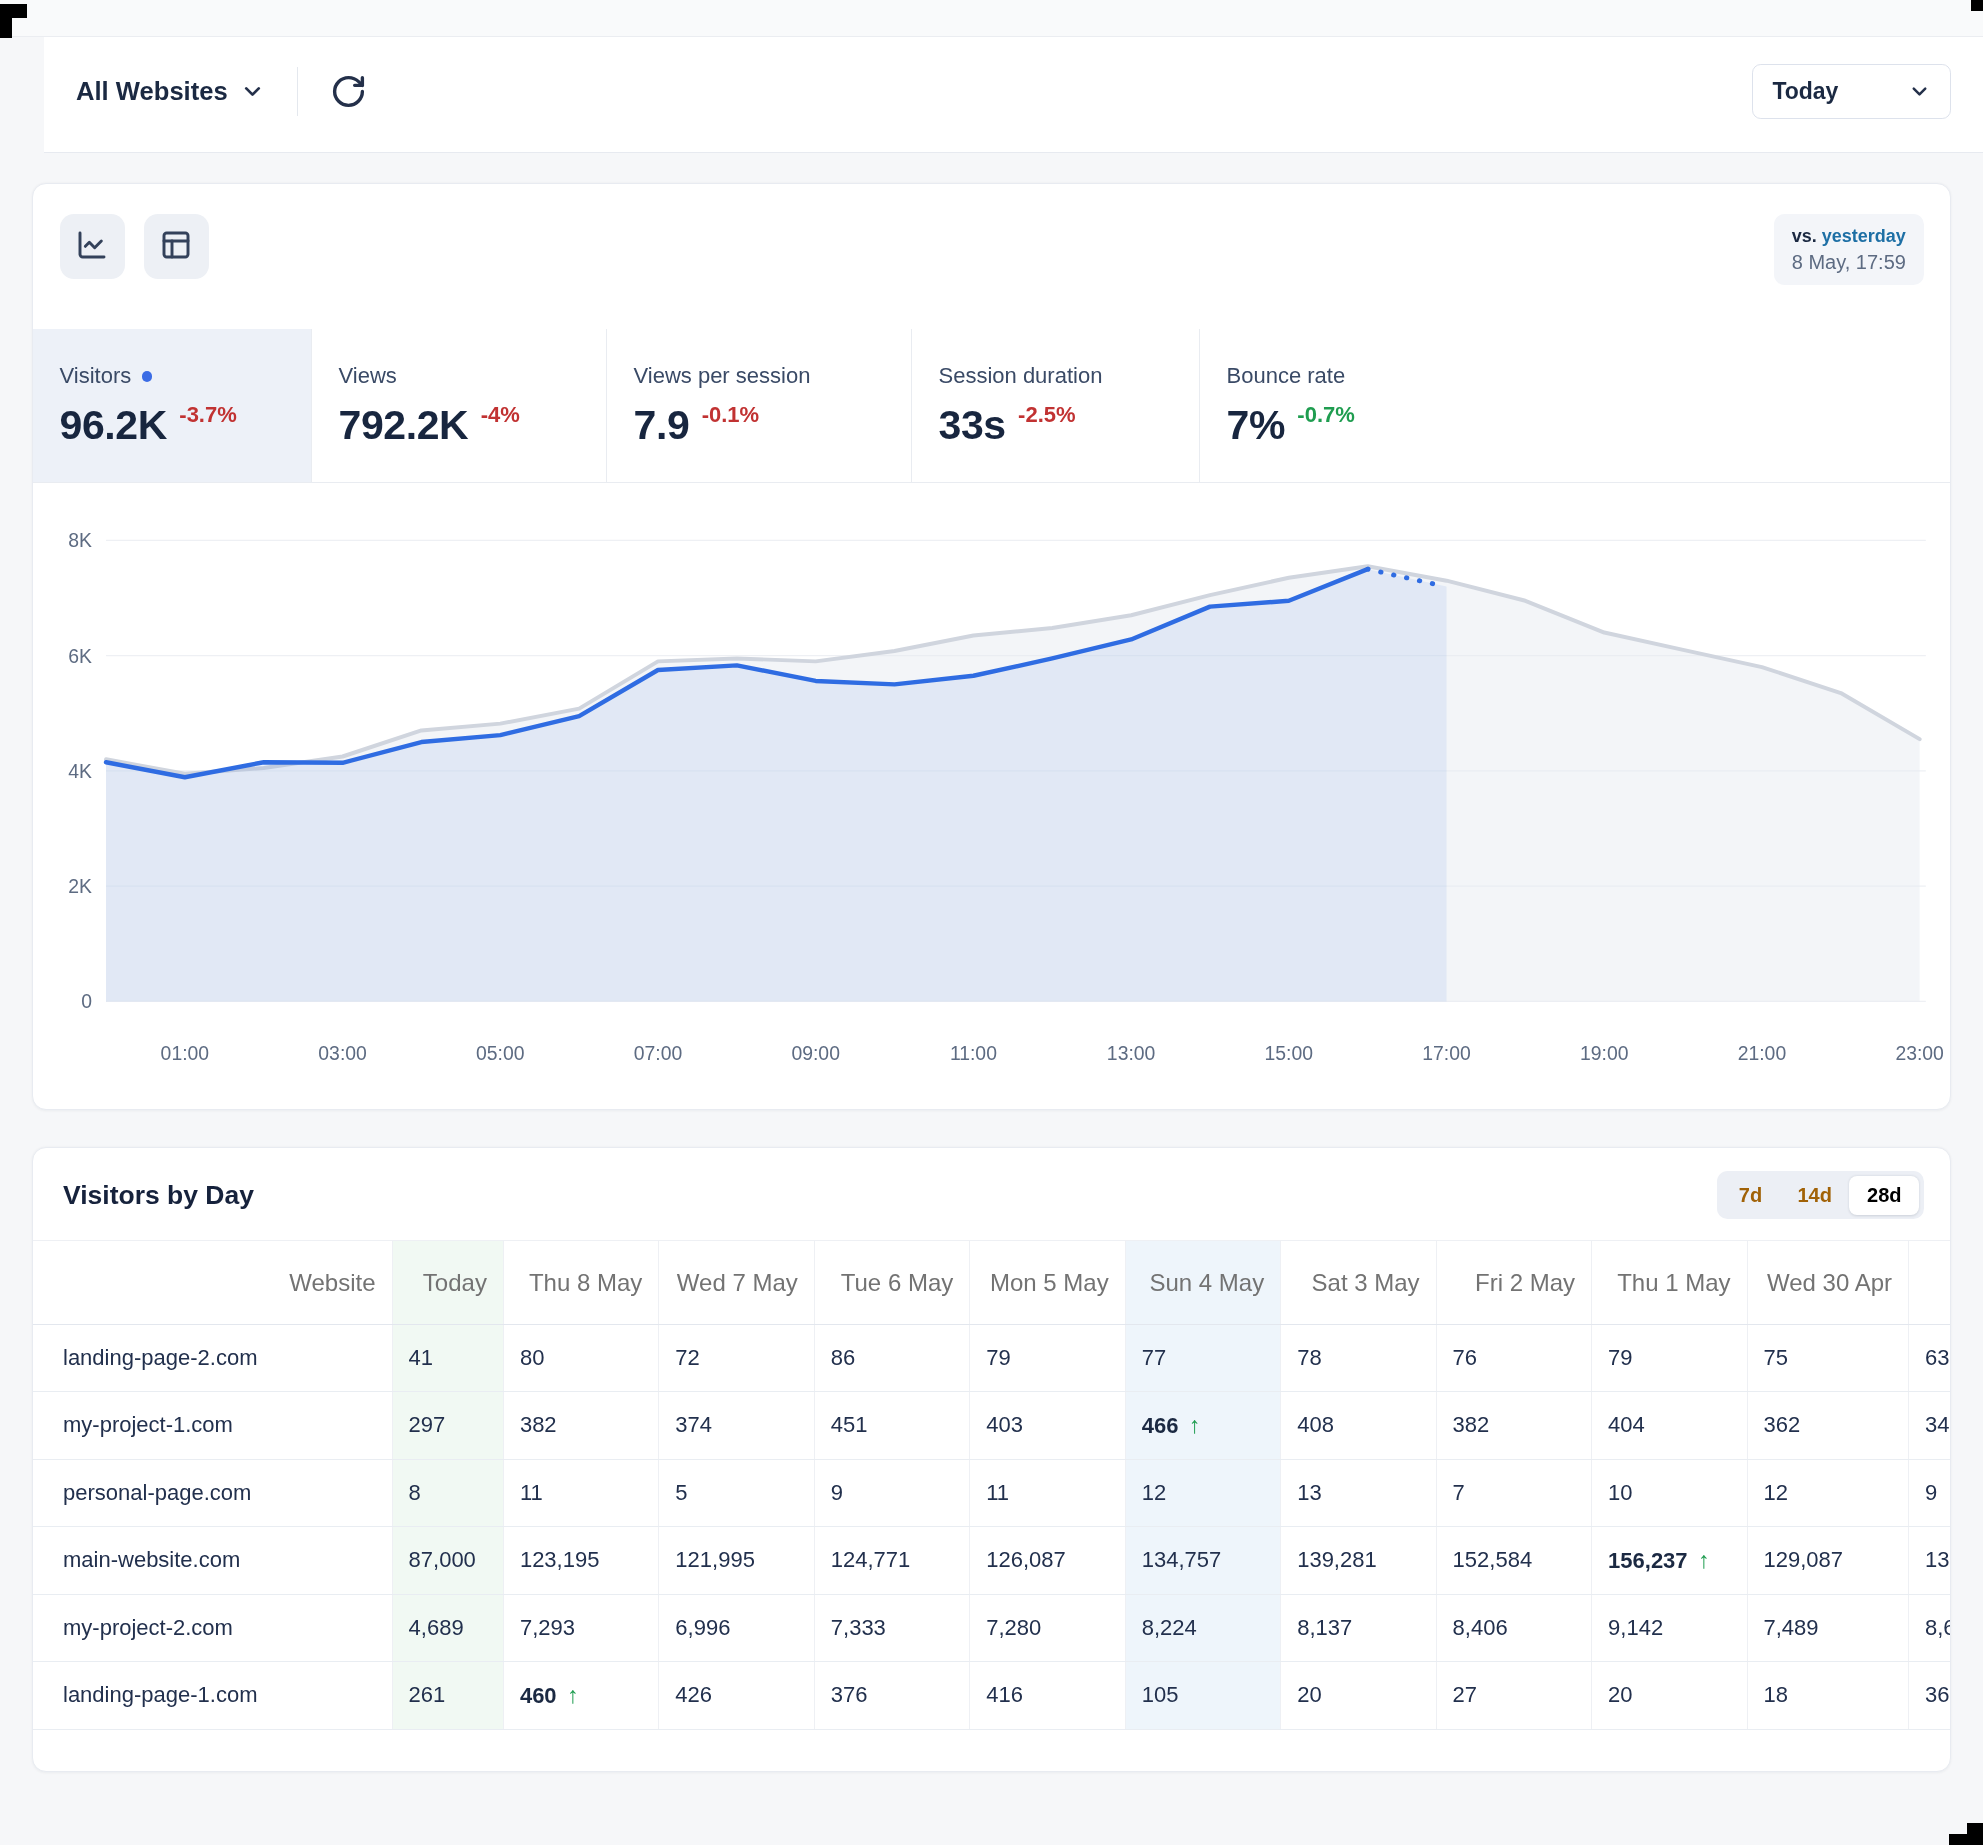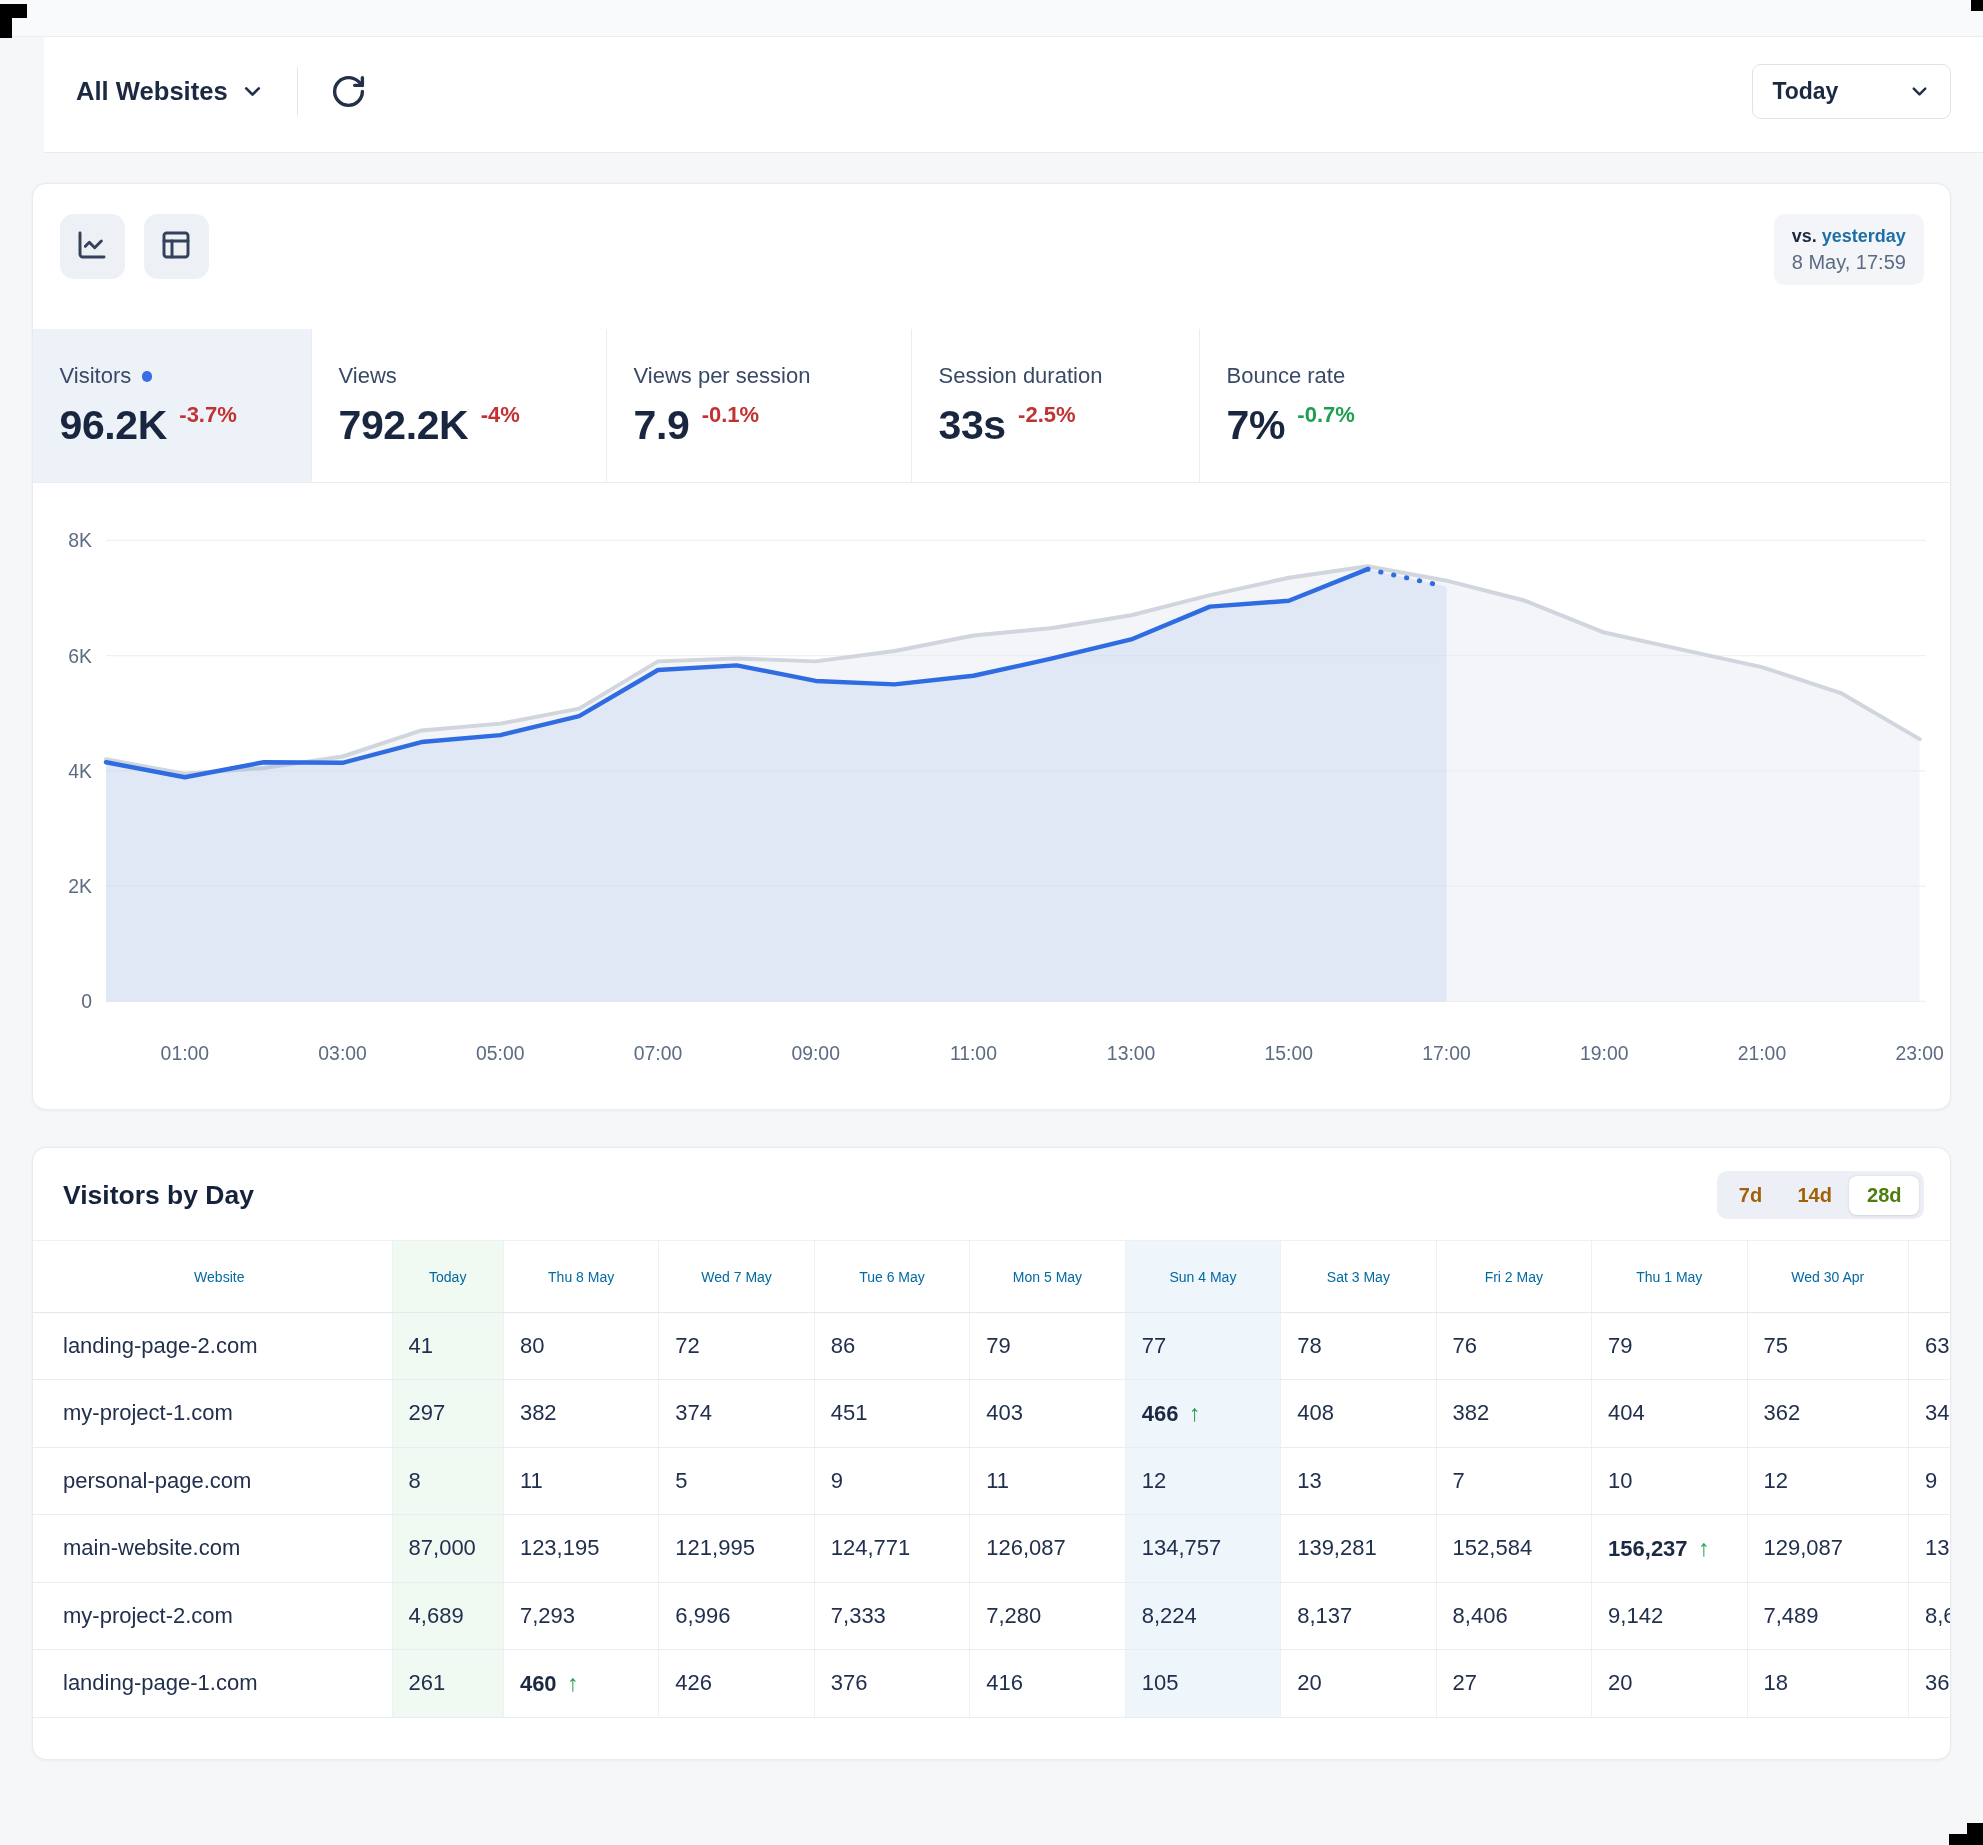--- a/index.html
+++ b/index.html
@@ -54,24 +54,24 @@
   .delta.green { color:#1f9d50; }
 
   .chartwrap { width:1920px; height:626px; }
 
   
   .card2 { margin-top:37px; overflow:hidden; }
   .c2head { display:flex; align-items:center; justify-content:space-between; padding:23px 26.5px 21px 30px; }
   .c2title { font-size:26.5px; font-weight:700; color:#16223c; }
   .seg { display:flex; background:#eceff5; border-radius:10.6px; padding:4.4px; }
   .seg .opt { font-size:20px; font-weight:600; color:#a16207; padding:8px 17.6px; border-radius:8px; cursor:pointer; }
-  .seg .opt.active { background:#fff; color:#4d7c0f; box-shadow:0 0.9px 2.6px rgba(15,25,50,.14); }
+  .seg .opt.active { background:#fff; color:#000000; box-shadow:0 0.9px 2.6px rgba(15,25,50,.14); }
 
   table.visitors { border-collapse:collapse; table-layout:fixed; width:2026px; }
-  table.visitors th { font-size:14px; font-weight:400; color:#0369a1; text-align:center; padding:28px 16px 26.5px 16px;
+  table.visitors th { font-size:24px; font-weight:400; color:#737373; text-align:right; padding:28px 16px 26.5px 16px;
       border-top:0.9px solid #eef0f4; border-bottom:0.9px solid #e3e7ee; border-right:0.9px solid #eef0f4; white-space:nowrap; overflow:hidden; }
   table.visitors td { font-size:22px; color:#22304d; padding:20px 16px; border-bottom:0.9px solid #e9edf2;
       border-right:0.9px solid #eef0f4; white-space:nowrap; overflow:hidden; }
   table.visitors th:last-child, table.visitors td:last-child { border-right:none; }
   table.visitors .c0 { padding-left:30px; }
   .col-today { background:#f1f9f3; }
   .col-sun { background:#eef5fb; }
   td.up-cell .num { font-weight:700; color:#1b2942; }
   .up-arrow { color:#1f9d50; margin-left:10.6px; font-size:23px; }
   .table-footer { height:41px; }

